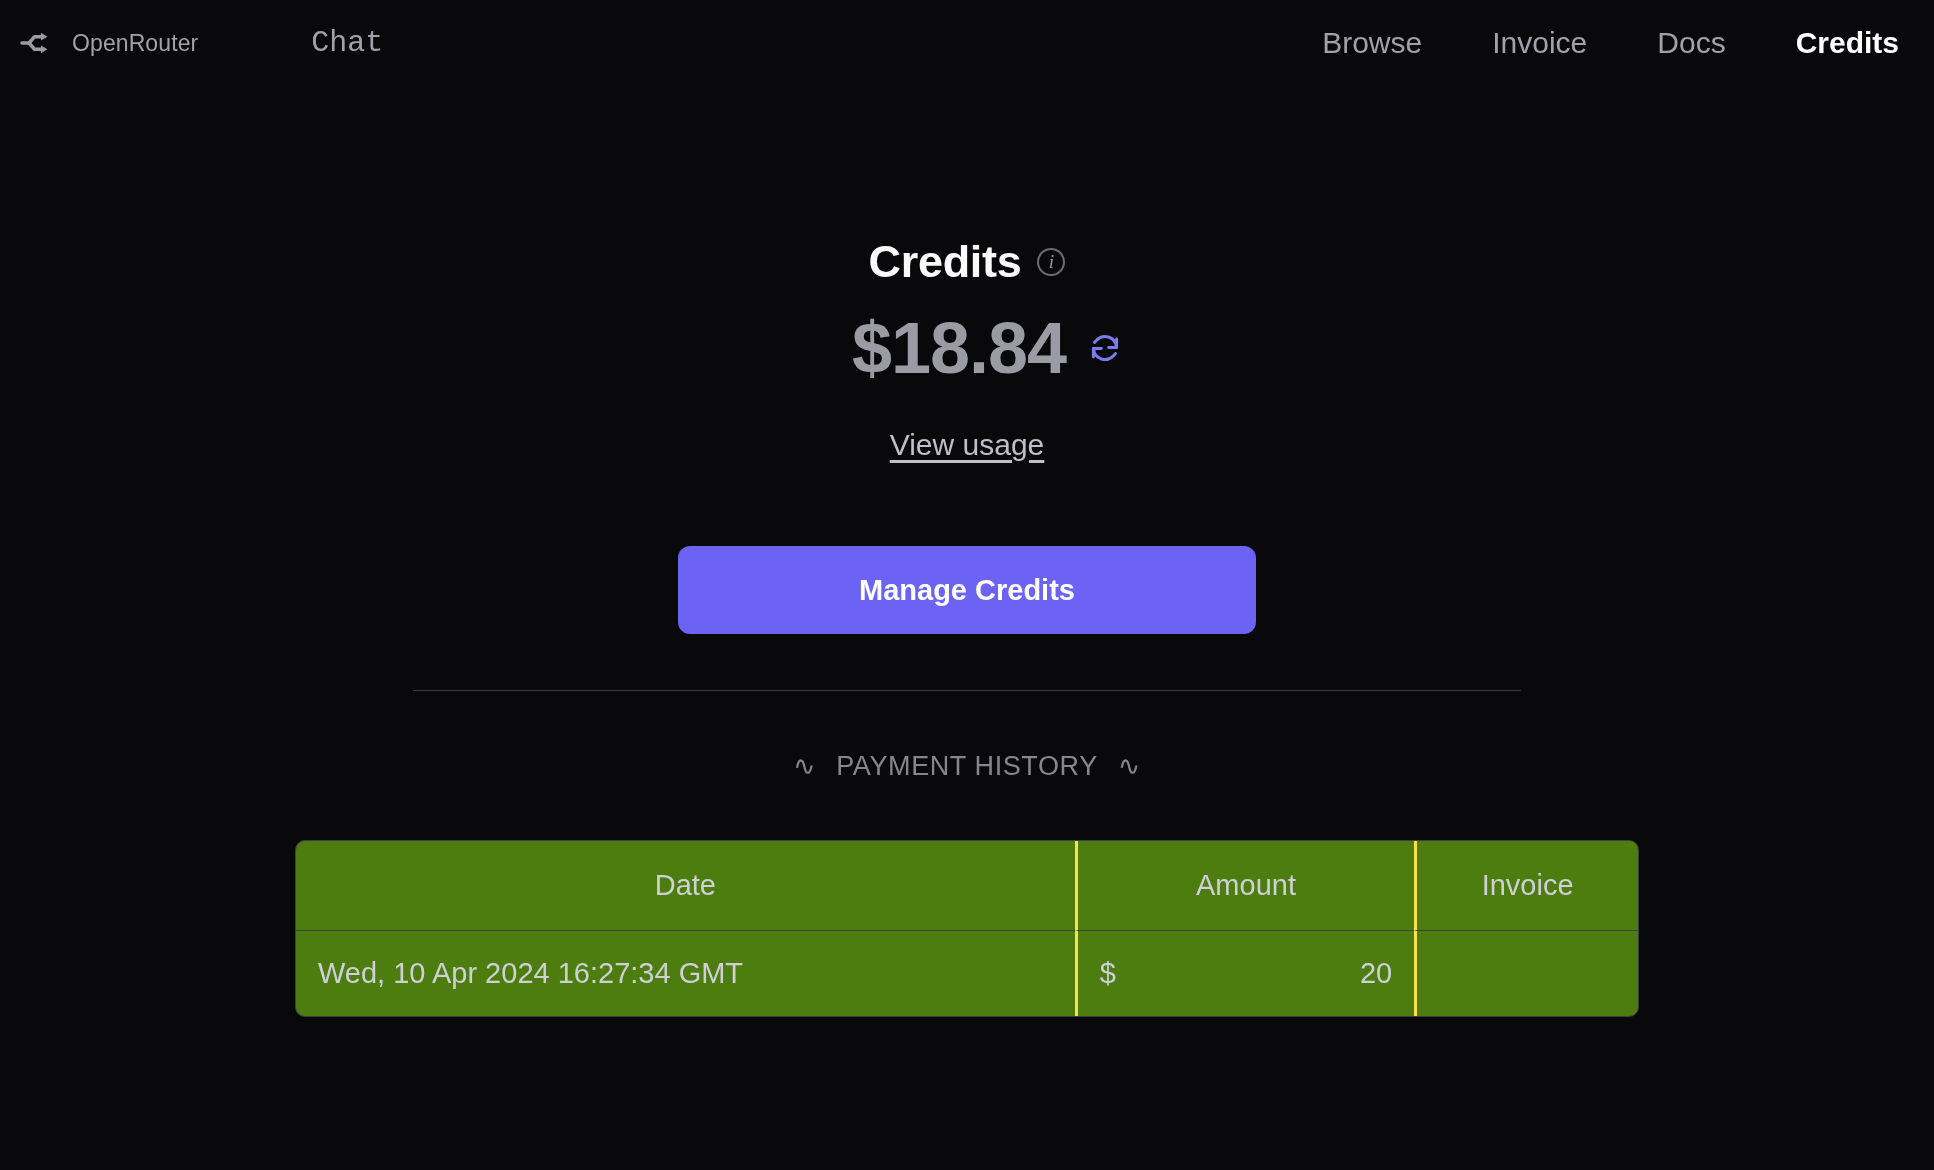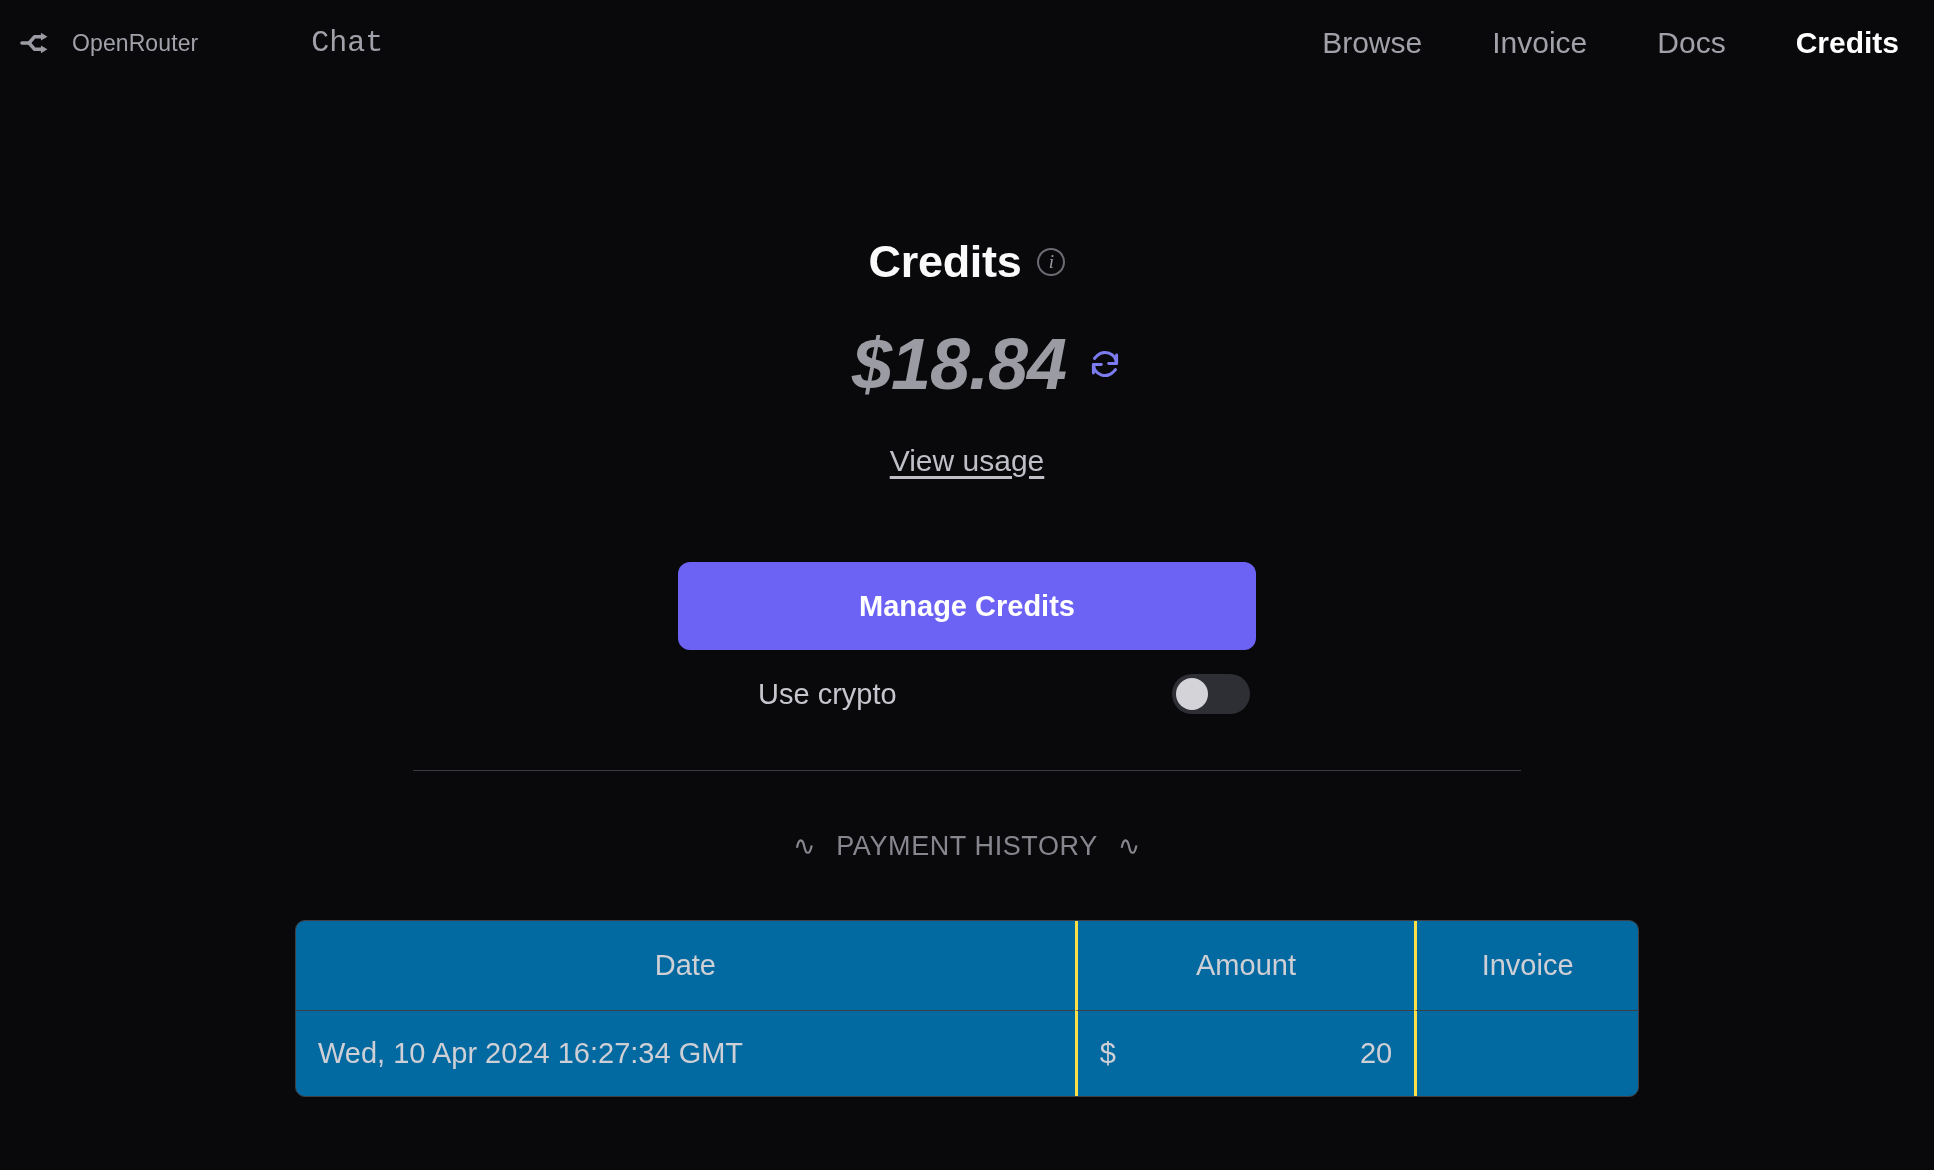--- a/index.html
+++ b/index.html
@@ -121,23 +121,22 @@
     cursor: pointer;
     flex-shrink: 0;
     line-height: 1;
     padding-bottom: 1px;
   }
 
   .balance-row {
     display: flex;
     align-items: center;
     gap: 22px;
-    margin-top: 40px;
+    margin-top: 24px;
     padding-left: 40px;
-    font-style: italic;
   }
 
   .balance-amount {
     font-size: 72px;
     font-weight: bold;
     color: #9b9ba3;
     letter-spacing: -1px;
     line-height: 1;
   }
 
@@ -237,21 +236,21 @@
     width: 1344px;
   }
 
   table.history-table {
     width: 100%;
     border-collapse: separate;
     border-spacing: 0;
     border: 1px solid #3f3f46;
     border-radius: 10px;
     overflow: hidden;
-    background: #0369a1;
+    background: #4d7c0f;
   }
 
   table.history-table th {
     font-size: 29px;
     font-weight: normal;
     color: #cfcfd6;
     text-align: center;
     padding: 28px 0;
     border-bottom: 1px solid #3f3f46;
   }
@@ -325,26 +324,20 @@
           <path d="M20.2 5.6 L20.2 11.6 L14.6 11.6" stroke="#7c7cf0" stroke-width="2.1" stroke-linecap="round" stroke-linejoin="round"></path>
           <path d="M3.8 18.4 L3.8 12.4 L9.4 12.4" stroke="#7c7cf0" stroke-width="2.1" stroke-linecap="round" stroke-linejoin="round"></path>
         </svg>
       </span>
     </div>
 
     <span class="view-usage">View usage</span>
 
     <button class="manage-btn">Manage Credits</button>
 
-    <div class="crypto-row">
-      <span class="crypto-label">Use crypto</span>
-      <span class="toggle">
-        <span class="toggle-knob"></span>
-      </span>
-    </div>
 
     <div class="divider"></div>
 
     <div class="history-heading">
       <span class="squiggle">∿</span>
       <span>PAYMENT HISTORY</span>
       <span class="squiggle">∿</span>
     </div>
 
     <div class="history-table-wrap">

